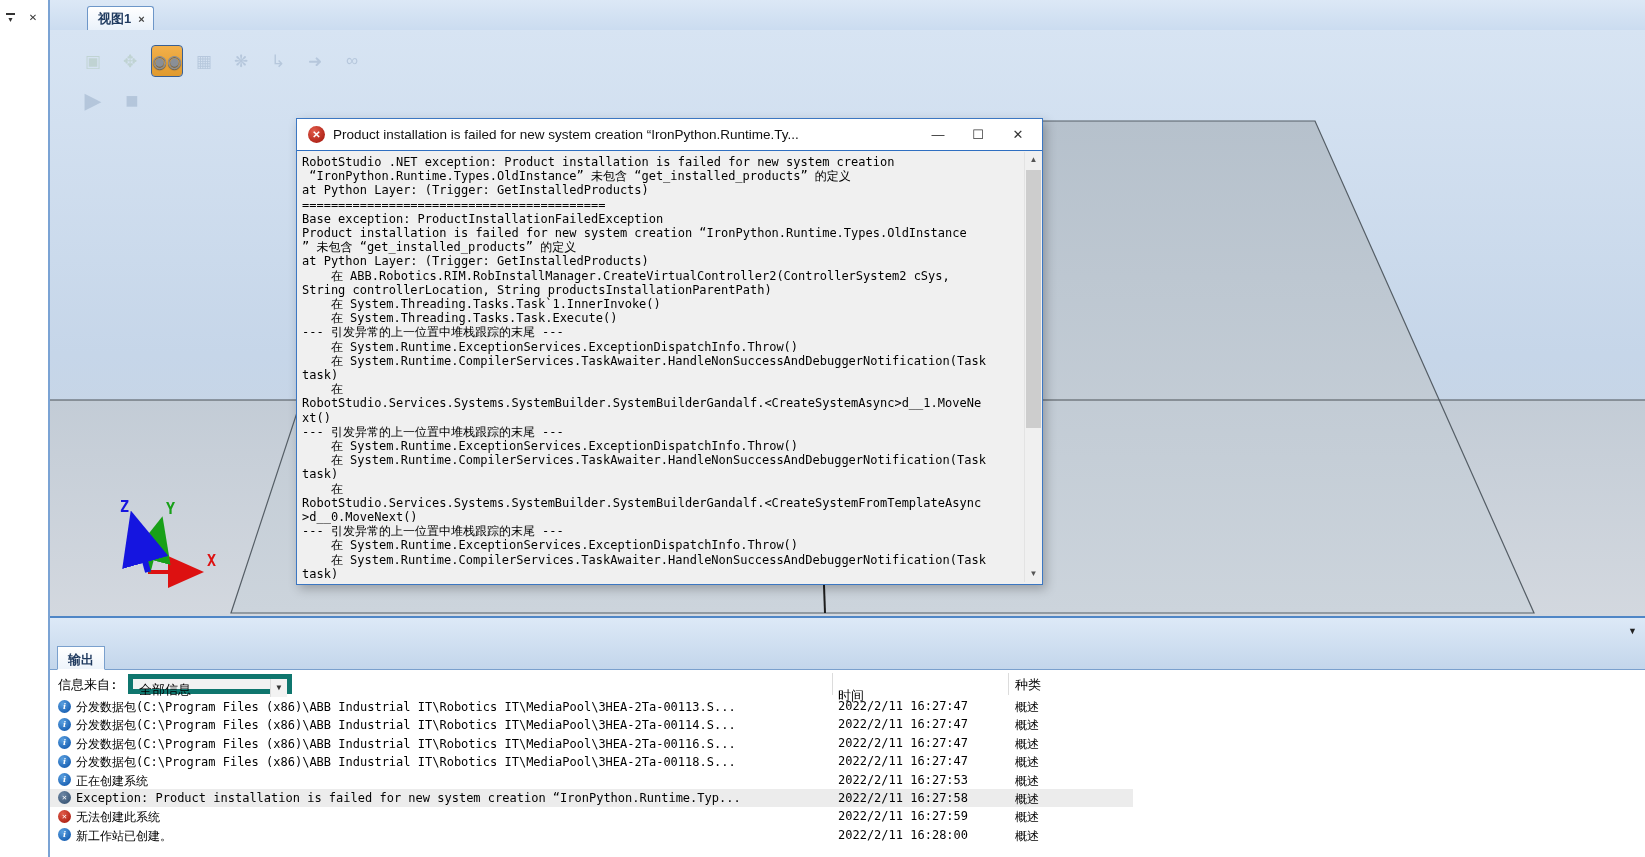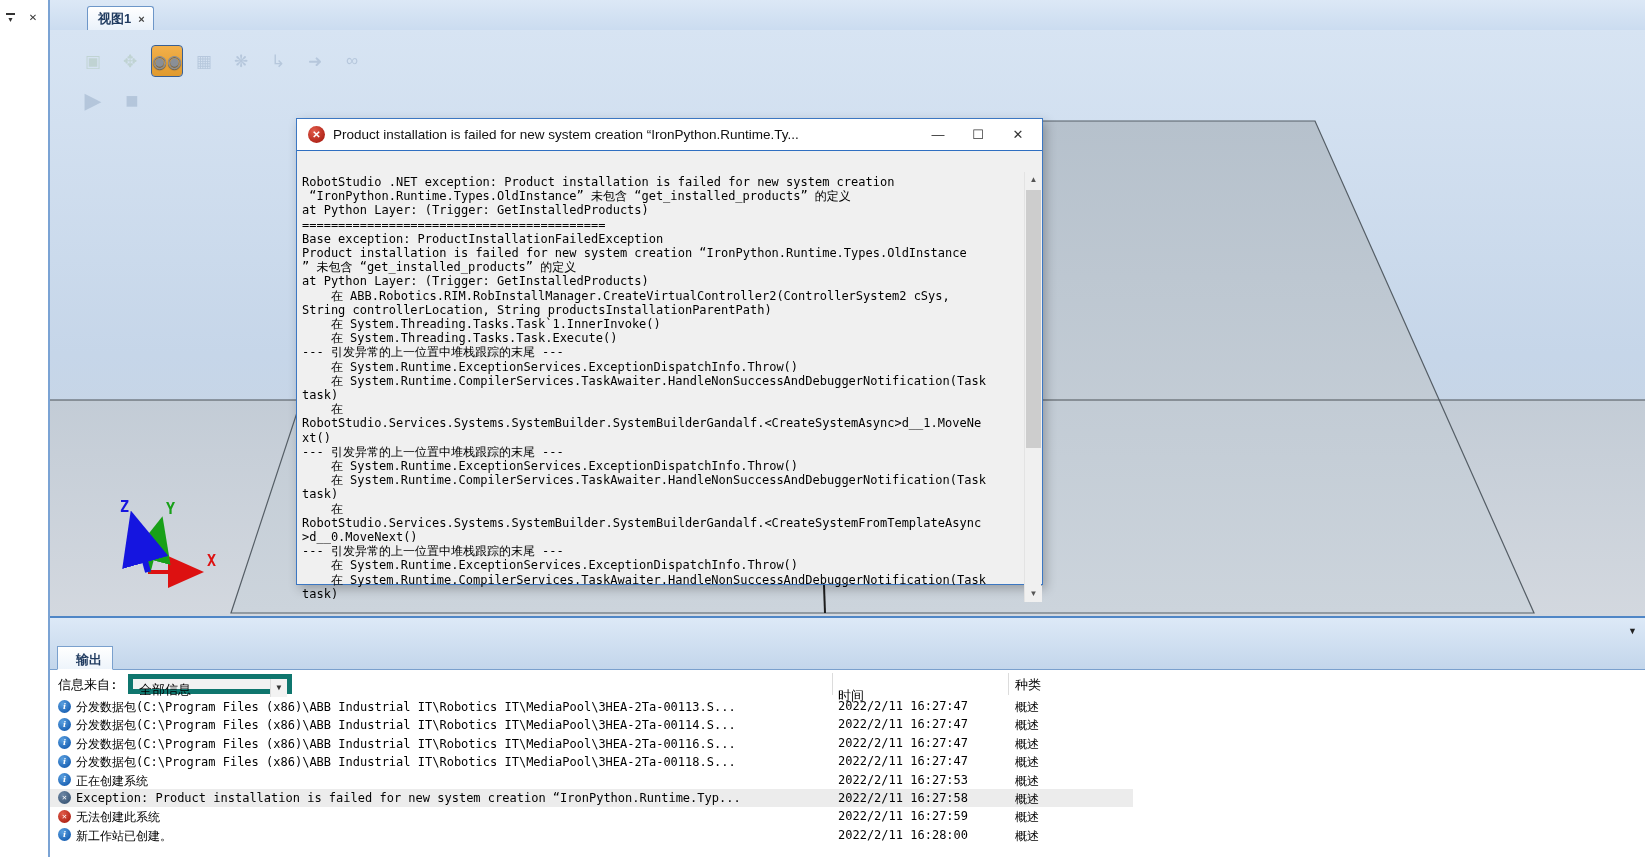--- a/index.html
+++ b/index.html
@@ -50,34 +50,34 @@
   .err-badge { width:17px; height:17px; border-radius:50%;
     background:radial-gradient(circle at 35% 30%, #e25b4a, #b02418 75%);
     color:#fff; font-size:10px; font-weight:bold; line-height:17px; text-align:center;
     margin:0 8px 0 11px; flex:0 0 auto; }
   .dlg-title-text { font-size:13.5px; color:#111; flex:1 1 auto; white-space:nowrap; overflow:hidden; }
   .dlg-btn { width:40px; height:26px; text-align:center; line-height:26px; font-size:13px; color:#333; cursor:default; }
   .dlg-btn.close { margin-right:4px; }
   .dlg-body-wrap { position:relative; height:433px; }
   #dialog-body { font-family:"DejaVu Sans Mono","Liberation Mono",monospace;
     font-size:12px; line-height:14.2px; color:#000; white-space:pre; padding:4px 2px 0 5px;
-    width:723px; overflow:hidden; height:428px;margin-top:20px; }
+    width:723px; overflow:hidden; height:428px; }
   .dlg-scroll { position:absolute; right:1px; top:1px; width:17px; height:430px; background:#f0f0f0; border-left:1px solid #e3e3e3; }
   .sc-btn { position:absolute; left:0; width:17px; height:16px; background:#f0f0f0; color:#555;
     font-size:8px; text-align:center; line-height:16px; }
   .sc-up { top:0; } .sc-down { bottom:0; }
   .sc-thumb { position:absolute; left:1px; top:18px; width:15px; height:258px; background:#cdcdcd; }
 
   
   #out-splitter { position:absolute; left:50px; top:616px; width:1595px; height:2px; background:#4f86c6; }
   #output-panel { position:absolute; left:50px; top:618px; width:1595px; height:239px; background:#ffffff; }
   .out-header { position:absolute; left:0; top:0; width:1595px; height:52px;
     background:linear-gradient(180deg,#dde9f7 0%,#c3d6eb 100%); border-bottom:1px solid #7aa0cd; }
   .out-pulldown { position:absolute; right:8px; top:8px; font-size:9px; color:#222; }
-  .out-tab { position:absolute; left:7px; top:28px; height:24px; padding:4px 10px 0 18px;
+  .out-tab { position:absolute; left:7px; top:28px; height:24px; padding:4px 10px 0 10px;
     background:linear-gradient(180deg,#ffffff 0%,#eef4fb 100%);
     border:1px solid #7aa0cd; border-bottom:1px solid #ffffff;
     font-size:13px; font-weight:bold; color:#1f3a5f; }
 
   .out-filter-row { position:absolute; left:0; top:53px; width:1315px; height:26px; background:#fff;
     font-family:"DejaVu Sans Mono","Liberation Mono",monospace; font-size:13px; color:#000; }
   .filter-label { position:absolute; left:8px; top:5px; }
   .filter-combo { position:absolute; left:78px; top:3px; width:164px; height:20px; background:#f2f2f2;
     border:5px solid #0f766e; padding:2px 0 0 6px; font-size:13px; }
   .combo-arrow { position:absolute; right:0; top:0; width:17px; height:18px; background:#f2f2f2;

